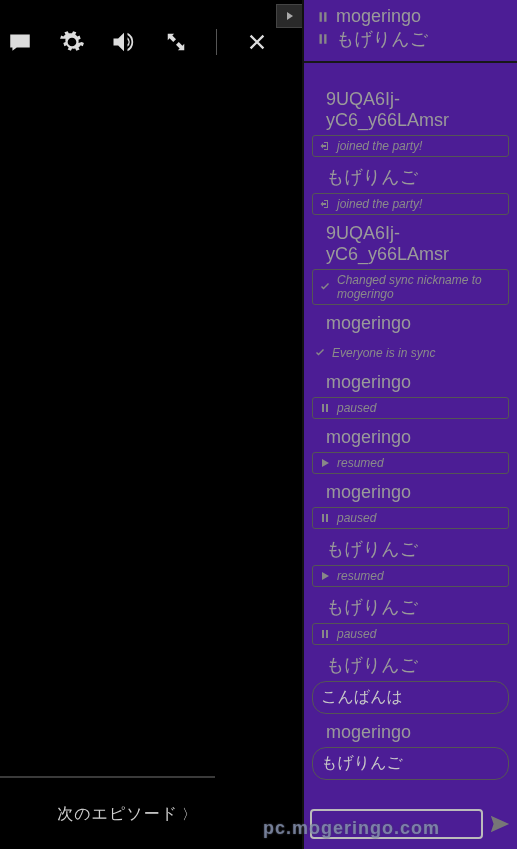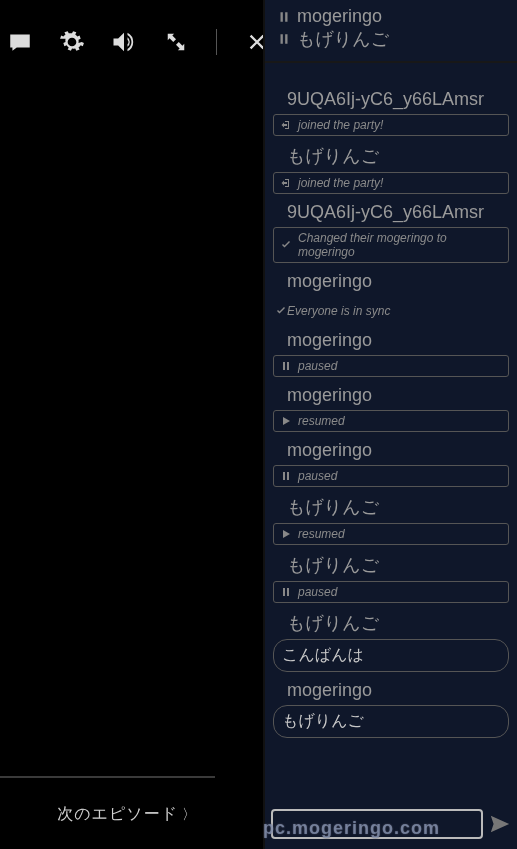--- a/index.html
+++ b/index.html
@@ -12,22 +12,22 @@
   position: absolute; left: 6px; top: 28px; display: flex; align-items: center;
   gap: 24px;
 }
 .tb-icon { width: 28px; height: 28px; display: flex; align-items: center; justify-content: center; fill: #ddd; color: #ddd; }
 .tb-divider { width: 1px; height: 26px; background: #555; margin: 0 2px; }
 .progress-line { position: absolute; left: 0; right: 302px; bottom: 71px; height: 2px; background: #3a3a3a; }
 .next-ep { position: absolute; left: 0; right: 302px; bottom: 24px; text-align: right; padding-right: 18px; color: #d0d0d0; font-size: 16px; letter-spacing: 1px; }
 .next-ep .chev { margin-left: 4px; font-size: 14px; }
 
 .side {
-  position: absolute; right: 0; top: 0; width: 254px; height: 849px;
-  background: #0f172a; border-left: 2px solid #111;
+  position: absolute; right: 0; top: 0; width: 215px; height: 849px;
+  background: #4c1d95; border-left: 2px solid #111;
   display: flex; flex-direction: column;
 }
 .play-tab {
   position: absolute; right: 215px; top: 4px; width: 26px; height: 24px;
   background: #2a2a2a; border: 1px solid #444; border-right: none;
   display: flex; align-items: center; justify-content: center; fill: #aaa;
 }
 .header {
   padding: 6px 10px 10px 12px; border-bottom: 2px solid #181818;
 }
@@ -35,21 +35,21 @@
 .member svg { fill: #888; }
 .feed { flex: 1; overflow: hidden; padding: 6px 6px 0 6px; }
 .nick { color: #9a9a9a; font-size: 18px; margin: 8px 4px 4px 16px; }
 .nick.first { margin-top: 20px; }
 .status-row {
   display: flex; align-items: center; gap: 6px;
   border: 1px solid #555; border-radius: 3px;
   padding: 3px 6px; margin: 0 2px; color: #8a8a8a; font-size: 12px;
 }
 .status-row.italic span.txt { font-style: italic; }
-.status-nb { display: flex; align-items: center; color: #8a8a8a; font-size: 12px; font-style: italic; margin: 12px 4px; }
+.status-nb { display: flex; align-items: center; gap: 6px; color: #8a8a8a; font-size: 12px; font-style: italic; margin: 12px 4px; }
 .status-row svg, .status-nb svg { fill: #888; width: 12px; height: 12px; flex: none; }
 .msg {
   border: 1px solid #555; border-radius: 14px; padding: 5px 8px;
   color: #c8c8c8; font-size: 16px; margin: 2px 2px 0 2px;
 }
 .composer {
   padding: 6px 6px 10px 6px; display: flex; gap: 6px; align-items: center;
 }
 .input {
   flex: 1; height: 30px; border: 2px solid #bbb; border-radius: 4px; background: transparent;
@@ -133,21 +133,21 @@
         <svg viewBox="0 0 24 24">
           <path d="M10 4h8v16h-8v-2h6V6h-6V4zM3 12l5-5v3h6v4H8v3l-5-5z"></path>
         </svg>
         <span class="txt">joined the party!</span>
       </div>
       <div class="nick">9UQA6Ij-yC6_y66LAmsr</div>
       <div class="status-row italic">
         <svg viewBox="0 0 24 24">
           <path d="M4 12l5 5L20 6l-2-2-9 9-3-3z"></path>
         </svg>
-        <span class="txt">Changed their mogeringo to mogeringo</span>
+        <span class="txt">Changed sync nickname to mogeringo</span>
       </div>
       <div class="nick">mogeringo</div>
       <div class="status-nb">
         <svg viewBox="0 0 24 24">
           <path d="M4 12l5 5L20 6l-2-2-9 9-3-3z"></path>
         </svg>
         <span>Everyone is in sync</span>
       </div>
       <div class="nick">mogeringo</div>
       <div class="status-row italic">

